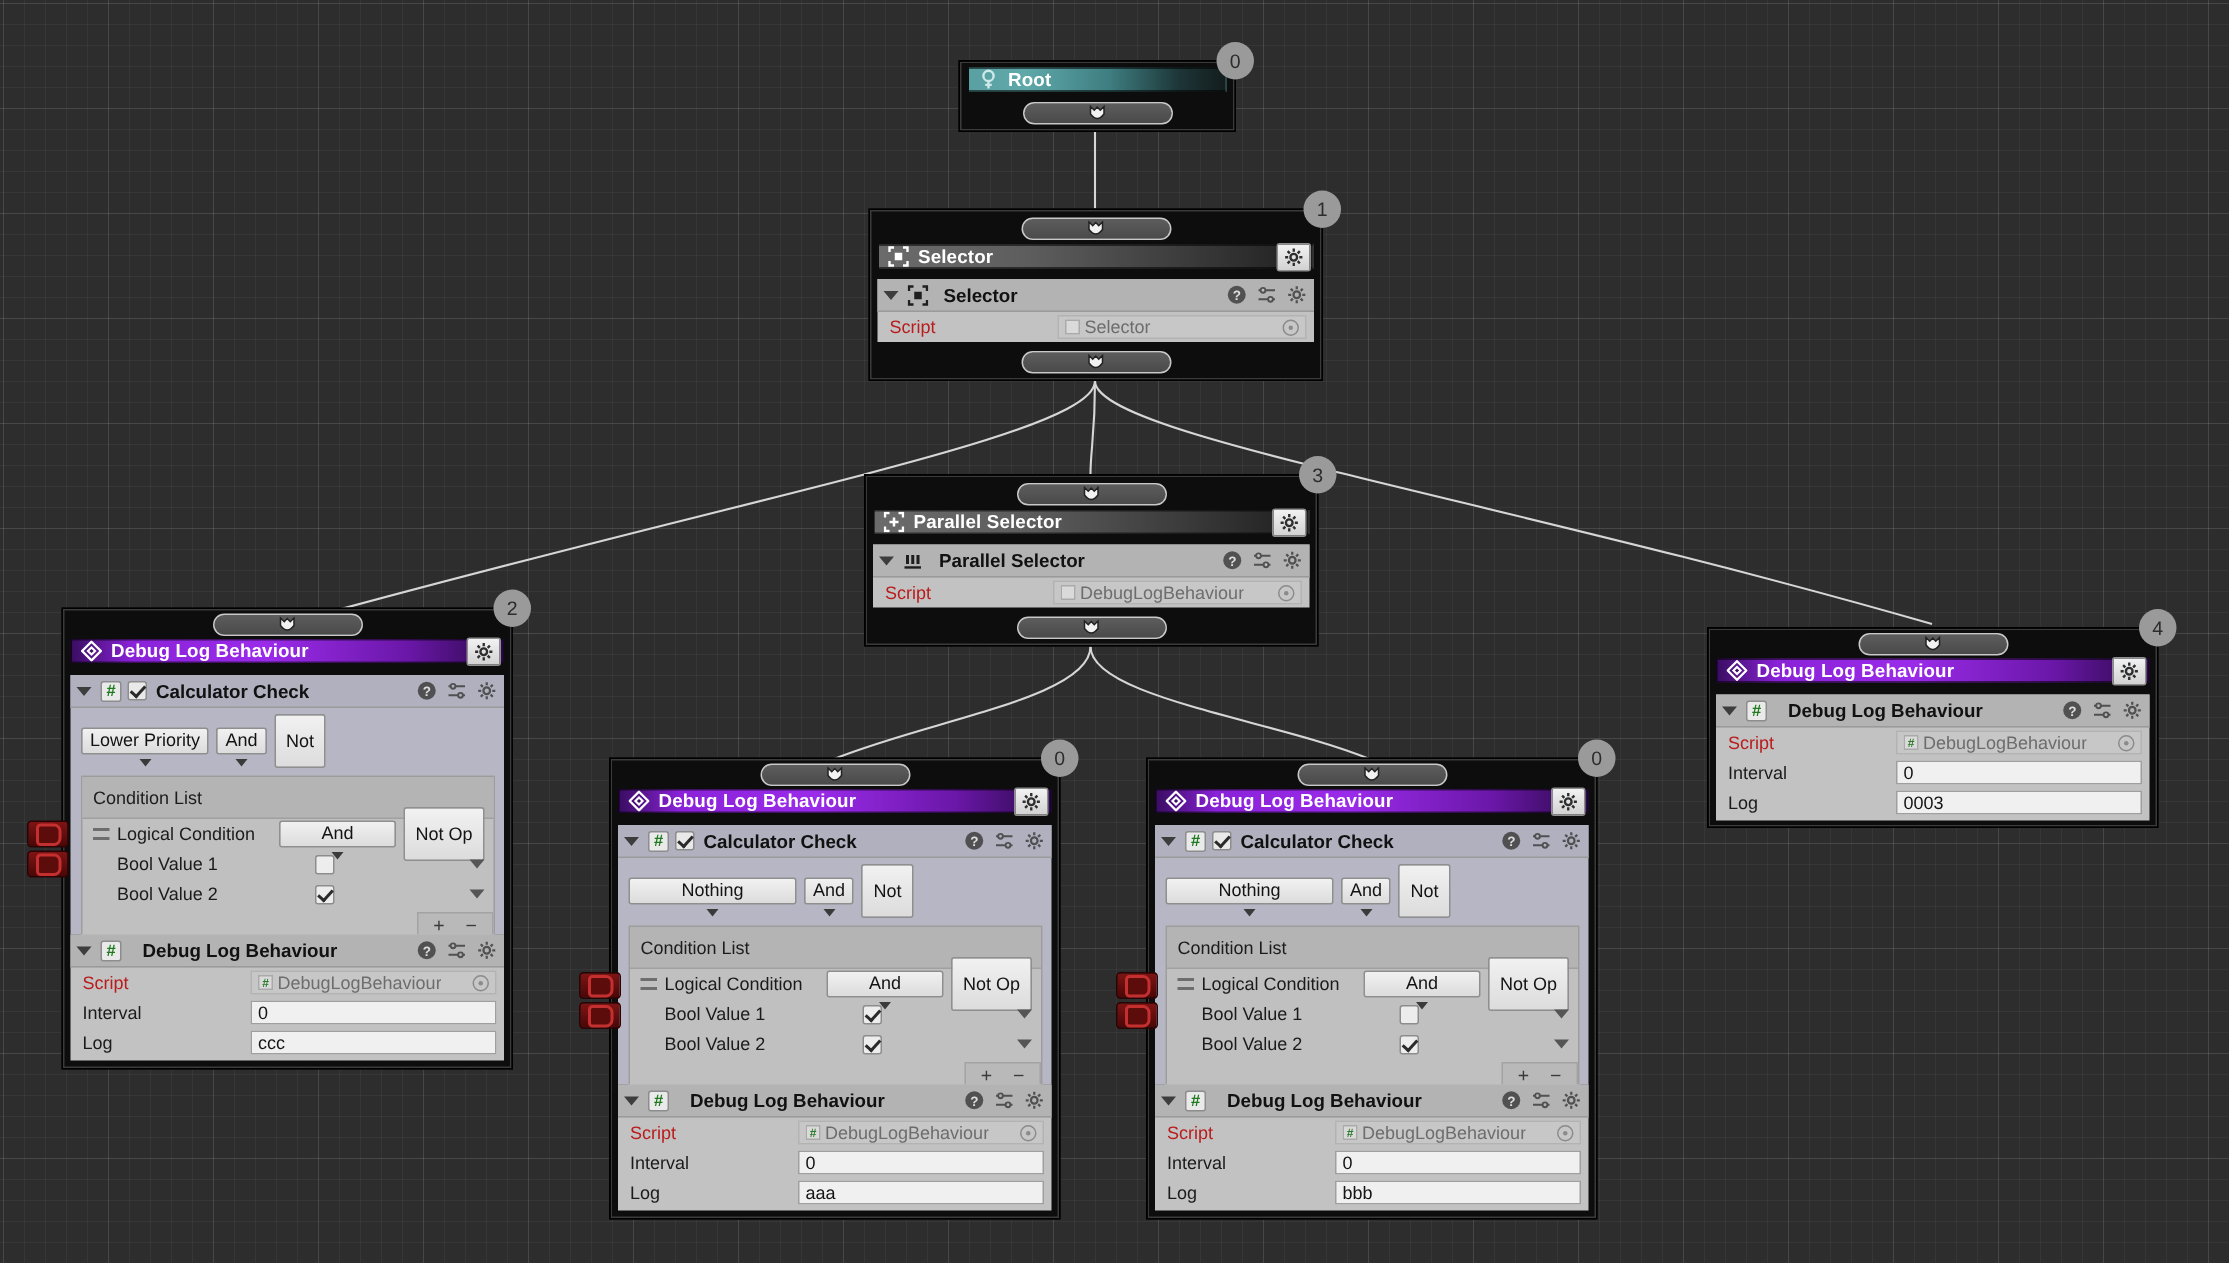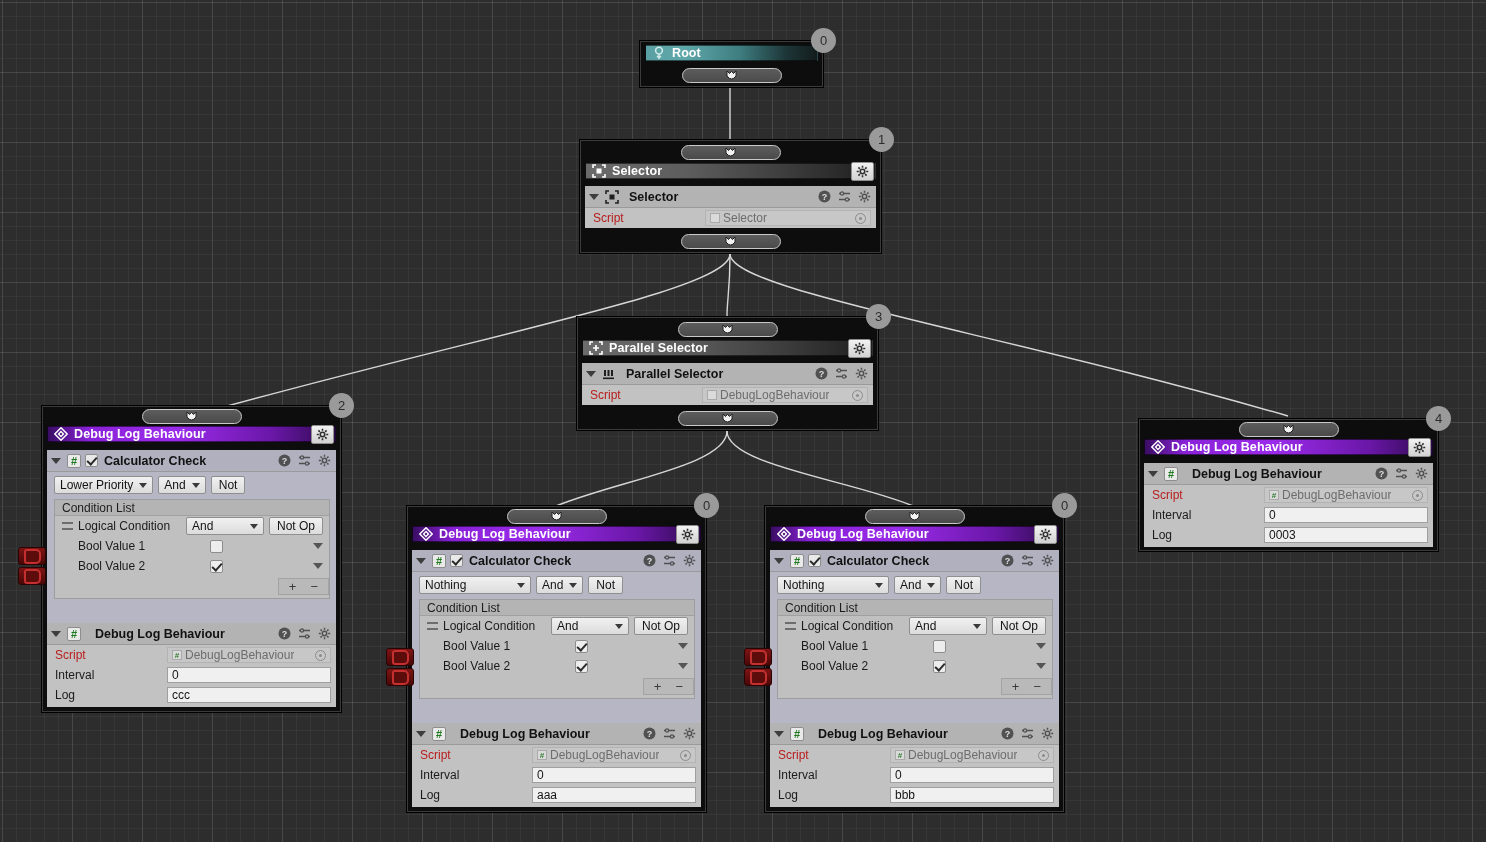--- a/index.html
+++ b/index.html
@@ -123,31 +123,31 @@
   .ro-left{ display:flex; align-items:center; gap:3px; overflow:hidden;}
   .ro-box{ width:10px;height:10px;background:#dadada;border:1px solid #aaa;flex:0 0 auto;
            color:#2b7a2b;font-size:8px;line-height:9px;text-align:center;font-weight:bold;}
   .ro-dot{ width:11px;height:11px;border-radius:50%;border:1px solid #8b8b8b;flex:0 0 auto;position:relative;}
   .ro-dot::after{content:"";position:absolute;left:3px;top:3px;width:3px;height:3px;border-radius:50%;background:#8b8b8b;}
 
   
   .ddstrip{ display:flex; align-items:center; gap:5px; padding:4px 6px 3px 7px; }
   .dd{
     height:18px; background:linear-gradient(#f1f1f1,#dcdcdc); border:1px solid #8f8f8f; border-radius:2px;
-    display:flex; align-items:center; padding:0 5px; font-size:12px; color:#131313; gap:6px;
+    display:flex; align-items:center; padding:0 5px; font-size:12px; color:#131313; gap:6px;flex-direction:column;
   }
   .dd .caret{ width:0;height:0;border-left:4px solid transparent;border-right:4px solid transparent;border-top:5px solid #3a3a3a;}
   .btn{
-    height:18px; background:linear-gradient(#f1f1f1,#dcdcdc); border:1px solid #8f8f8f; border-radius:2px;
+    height:36px; background:linear-gradient(#f1f1f1,#dcdcdc); border:1px solid #8f8f8f; border-radius:2px;
     display:flex;align-items:center;padding:0 7px;font-size:12px;color:#131313;
   }
 
   
   .clist{ margin:2px 6px 0 7px; border:1px solid #9d9d9d; background:#c0c0c0; }
-  .clist-hdr{ height:16px; background:#b4b4b4; border-bottom:1px solid #a0a0a0;
+  .clist-hdr{ height:28px; background:#b4b4b4; border-bottom:1px solid #a0a0a0;
               display:flex;align-items:center;padding-left:7px;font-size:12px;color:#1c1c1c;}
   .crow{ display:flex; align-items:center; height:20px; padding:0 6px 0 7px; font-size:12px;color:#1b1b1b;}
   .eqico{ width:11px;height:8px;margin-right:5px;flex:0 0 auto;
           border-top:2px solid #6d6d6d;border-bottom:2px solid #6d6d6d;}
   .crow .clbl{ flex:0 0 auto; }
   .crow .cspacer{ flex:1 1 auto; }
   .crow .smallchk{ width:13px;height:13px;background:#ededed;border:1px solid #8d8d8d;border-radius:2px;position:relative;flex:0 0 auto;}
   .crow .smallchk.on::after{content:"";position:absolute;left:3px;top:0;width:4px;height:8px;
         border:solid #2a2a2a;border-width:0 2px 2px 0;transform:rotate(42deg);}
   .endcaret{ width:0;height:0;border-left:5px solid transparent;border-right:5px solid transparent;

